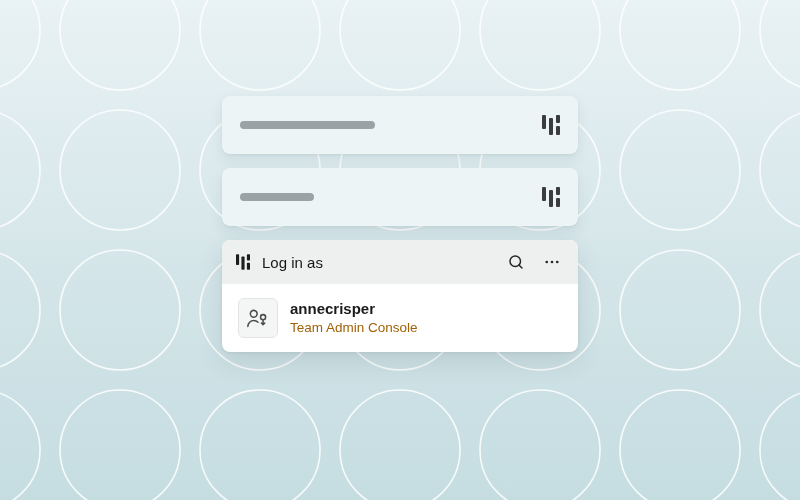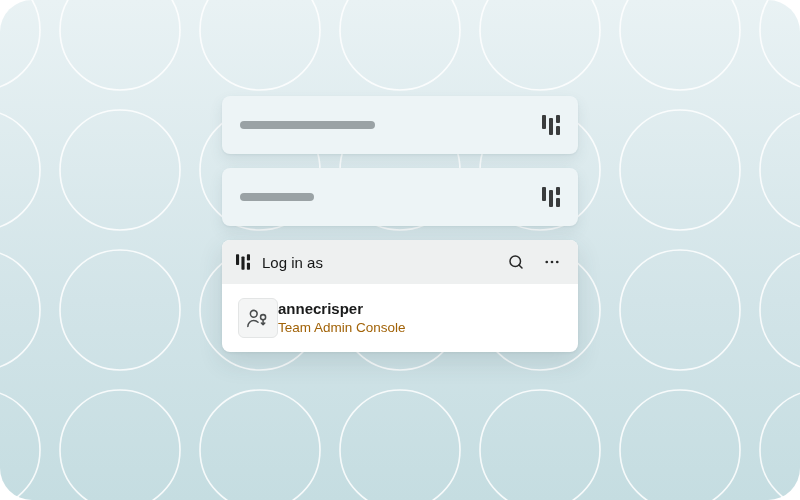--- a/index.html
+++ b/index.html
@@ -1,21 +1,20 @@
 <!DOCTYPE html>
 <html><head>
 <meta charset="utf-8">
 <style>
   * { box-sizing: border-box; margin: 0; padding: 0; }
   html, body { width: 800px; height: 500px; overflow: hidden; font-family: -apple-system, BlinkMacSystemFont, "Segoe UI", Helvetica, Arial, sans-serif; }
   .stage {
     position: relative;
     width: 800px; height: 500px;
     background: linear-gradient(180deg, #e9f2f4 0%, #d2e4e8 60%, #c5dde1 100%);
-    border-radius: 32px;
   }
   .bg-circles { position: absolute; inset: 0; }
   .stack {
     position: absolute;
     left: 222px; top: 96px;
     width: 356px;
     display: flex; flex-direction: column; gap: 14px;
   }
   .field {
     background: #edf4f6;
@@ -49,21 +48,21 @@
     font-size: 15px; font-weight: 500; color: #161717; flex: 0 0 auto;
   }
   .panel-header .spacer { flex: 1 1 auto; }
   .iconbtn {
     width: 24px; height: 24px; display: inline-flex; align-items: center; justify-content: center;
     color: #262727; border-radius: 4px; cursor: pointer;
   }
   .result {
     display: flex; align-items: center;
     padding: 14px 16px;
-    gap: 0;
+    gap: 12px;
   }
   .avatar {
     width: 40px; height: 40px; border-radius: 6px; background: #f4f5f5; border: 1px solid #e3e5e5;
     display: inline-flex; align-items: center; justify-content: center;
   }
   .result .name { font-size: 15px; font-weight: 600; color: #1a1b1b; line-height: 1.3; }
   .result .sub { font-size: 13.5px; color: #a16207; line-height: 1.3; margin-top: 1px; }
 </style>
 </head>
 <body>

